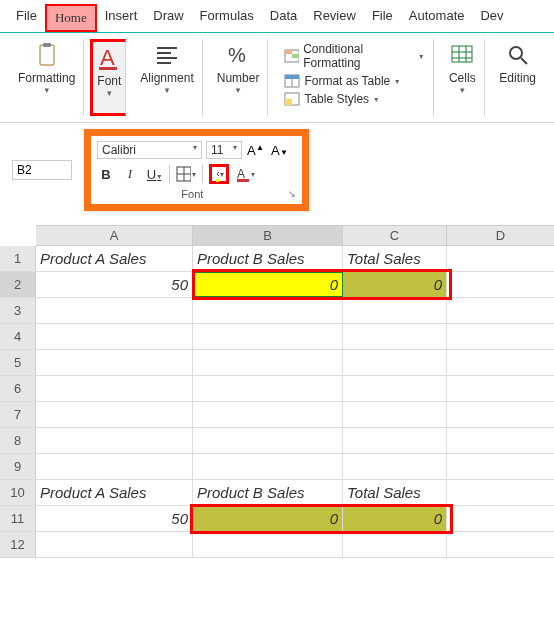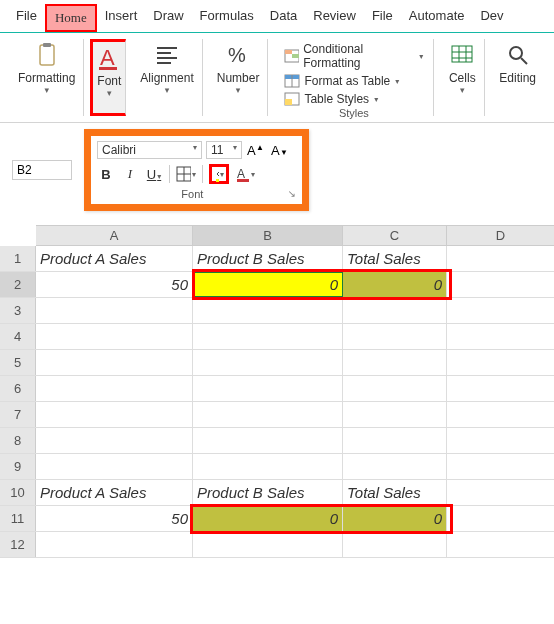--- a/index.html
+++ b/index.html
@@ -138,21 +138,20 @@
       </div>
       <div class="styles-row">
         <svg width="16" height="14">
             <rect x="1" y="1" width="14" height="12" fill="#fff" stroke="#888"></rect>
             <rect x="1" y="7" width="7" height="6" fill="#ffd966"></rect>
           </svg>
         <span>Table Styles</span>
           <span class="chev-sm">▾</span>
       </div>
     </div>
-    <div class="styles-label">Styles</div>
   </div>
   <div class="ribbon-group sep">
     <div class="ribbon-big">
       <div class="icon-slot">
         <svg width="24" height="22">
             <rect x="2" y="2" width="20" height="16" fill="#fff" stroke="#1a7f37"></rect>
             <line x1="2" y1="8" x2="22" y2="8" stroke="#1a7f37"></line>
             <line x1="2" y1="14" x2="22" y2="14" stroke="#1a7f37"></line>
             <line x1="9" y1="2" x2="9" y2="18" stroke="#1a7f37"></line>
             <line x1="16" y1="2" x2="16" y2="18" stroke="#1a7f37"></line>

